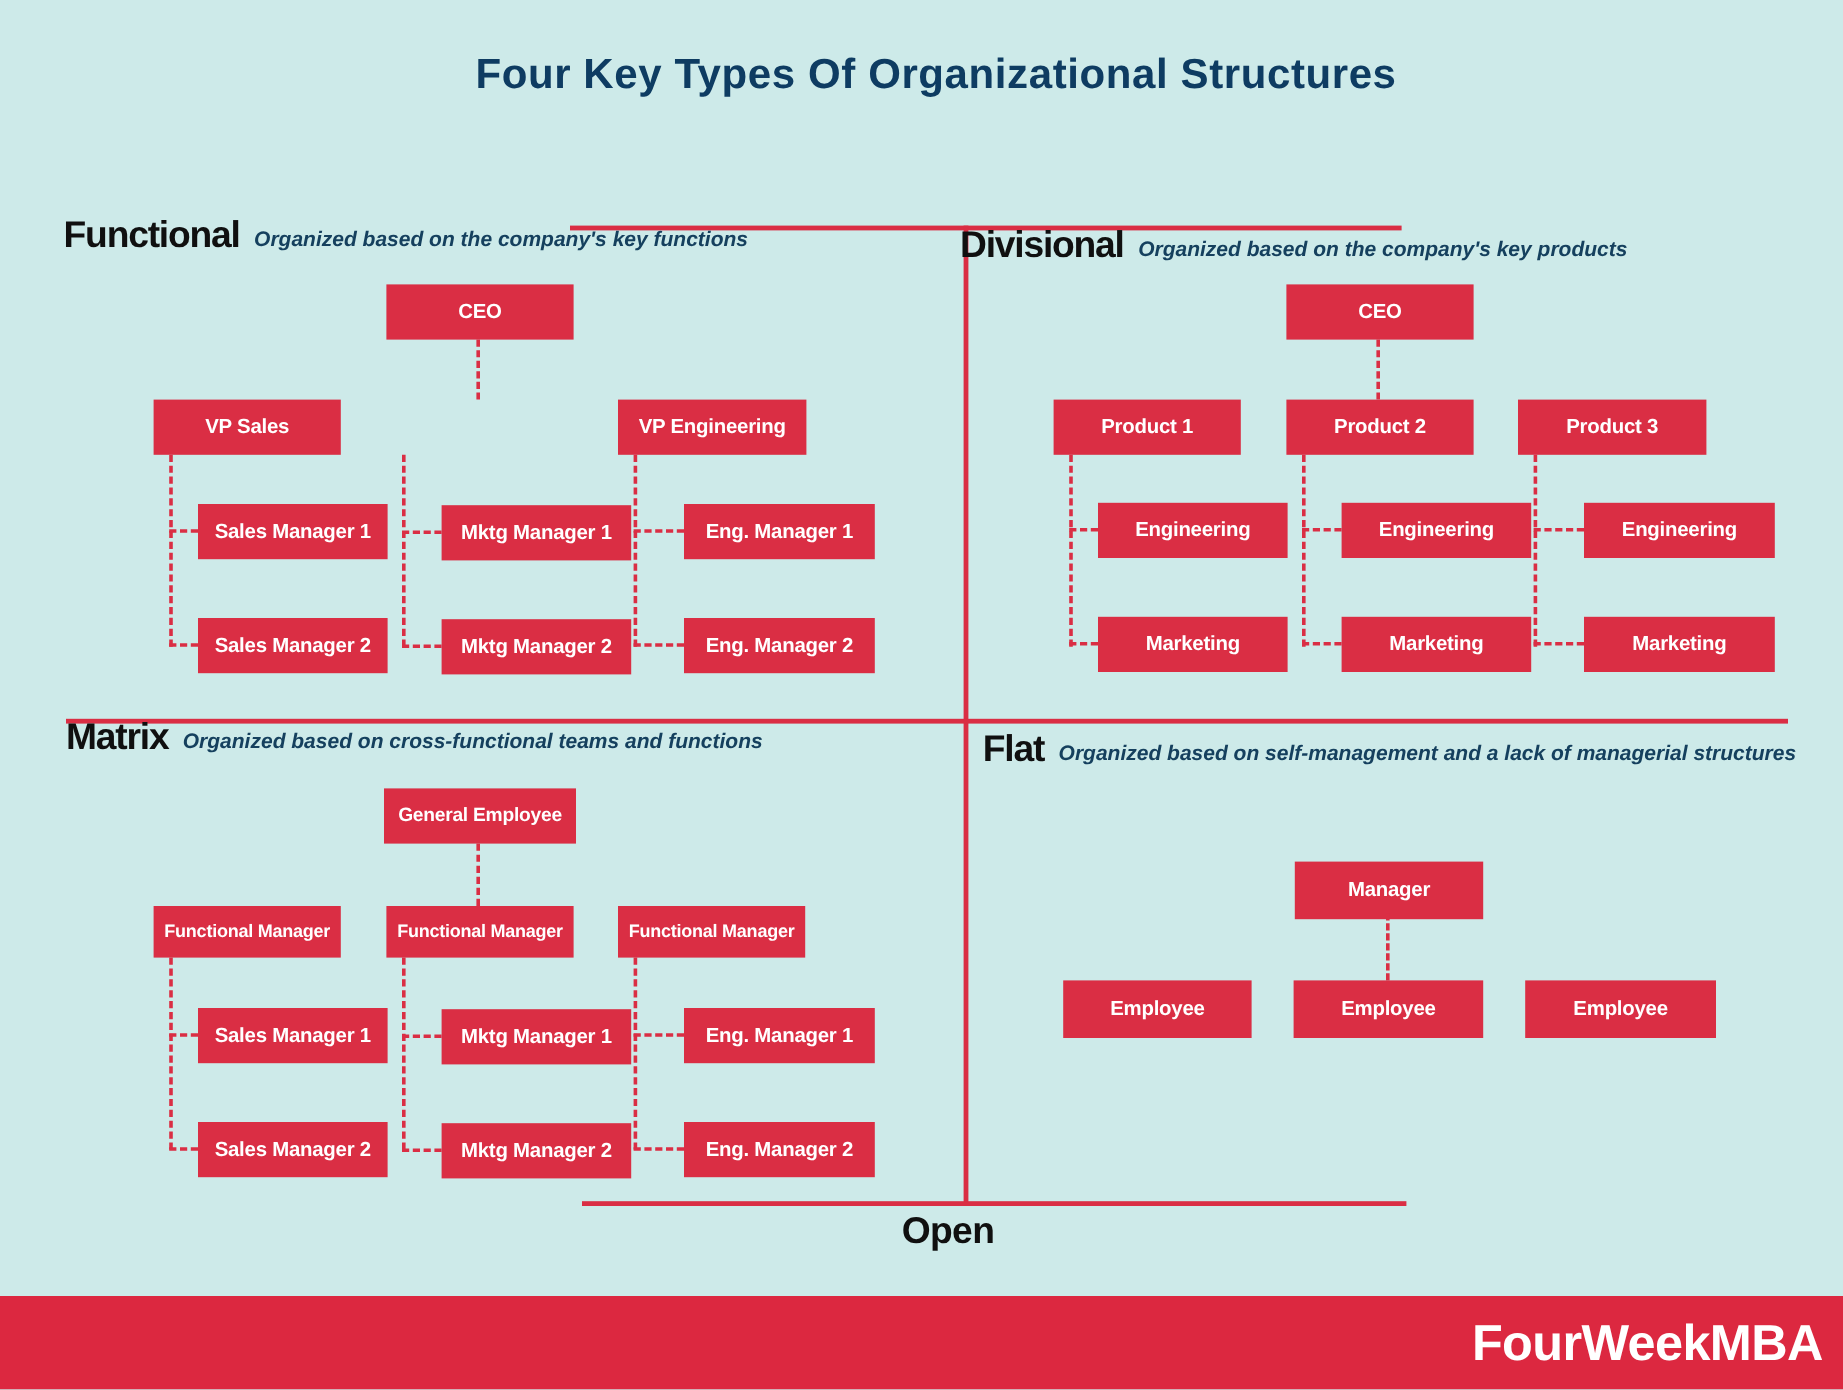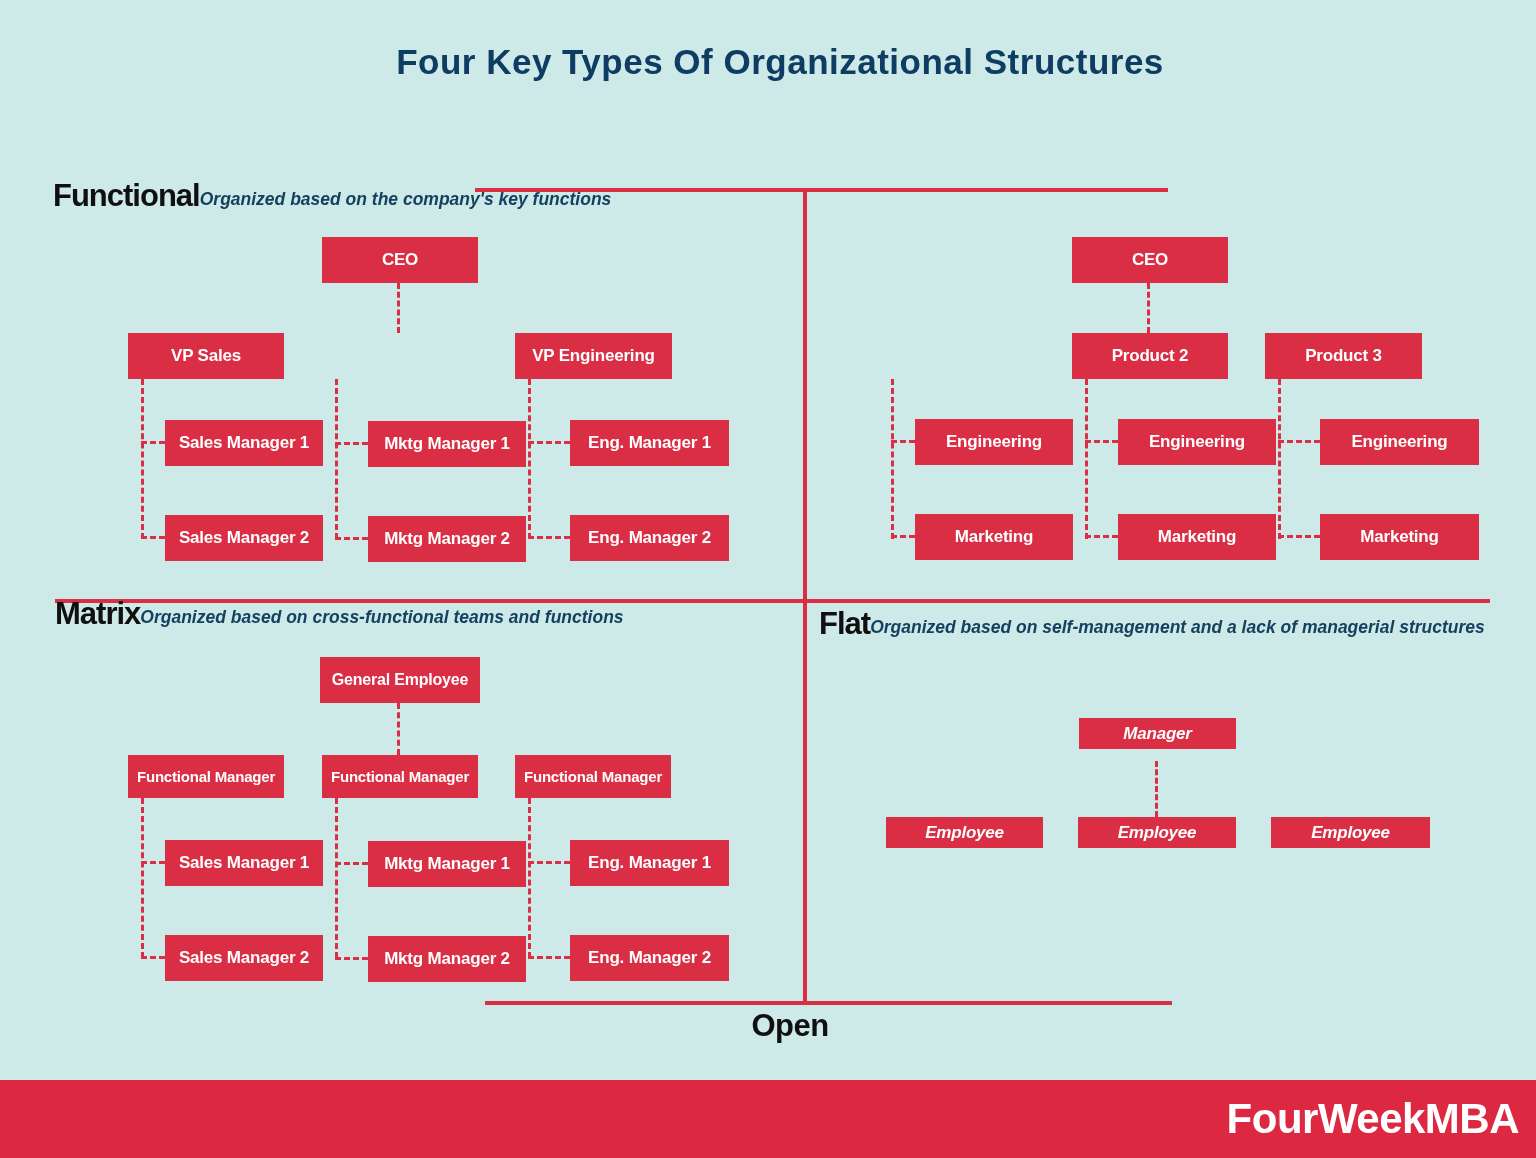--- a/index.html
+++ b/index.html
@@ -13,29 +13,29 @@
   body{background:var(--bg);font-family:"Liberation Sans",sans-serif;}
   .canvas{position:relative;width:1536px;height:1158px;background:var(--bg);overflow:hidden;}
 
   .title{position:absolute;left:0;top:30px;width:1536px;text-align:center;
          font-size:35px;font-weight:bold;color:var(--navy);letter-spacing:.5px;margin:12px;}
 
   .axis-label{position:absolute;width:200px;text-align:center;font-size:31px;font-weight:bold;
               color:var(--ink);letter-spacing:-.5px;}
   .line{position:absolute;background:var(--red);}
 
-  .qhead{position:absolute;display:flex;align-items:center;white-space:nowrap;}
+  .qhead{position:absolute;display:flex;align-items:center;gap:12px;white-space:nowrap;}
   .qname{font-size:31px;font-weight:bold;color:var(--ink);letter-spacing:-1px;margin:0;}
   .qdesc{font-size:17.5px;font-weight:bold;font-style:italic;color:#15405e;margin-top:6px;}
 
   .node{position:absolute;height:46px;background:var(--red);color:#fff;font-weight:bold;
         font-size:17px;display:flex;align-items:center;justify-content:center;
         text-align:center;letter-spacing:-.2px;}
   .node.small{font-size:15px;height:43px;}
-  .node.short{height:31px;font-style:italic;}
+  .node.short{height:48px;}
 
   .v{position:absolute;width:0;border-left:3px dashed var(--red);}
   .h{position:absolute;height:0;border-top:3px dashed var(--red);}
 
   .footer{position:absolute;left:0;top:1080px;width:1536px;height:78px;background:var(--footer-red);
           display:flex;align-items:center;justify-content:flex-end;}
   .brand{color:#fff;font-size:42px;font-weight:bold;margin-right:17px;letter-spacing:-.5px;}
 </style>
 </head>
 <body>
@@ -46,20 +46,24 @@
 
   <div class="line" style="left:475px;top:188px;width:693px;height:4px;"></div>
   <div class="line" style="left:803px;top:188px;width:4px;height:815px;"></div>
   <div class="line" style="left:55px;top:599px;width:1435px;height:4px;"></div>
   <div class="line" style="left:485px;top:1001px;width:687px;height:4px;"></div>
   <div class="axis-label" style="left:690px;top:1008px;">Open</div>
 
   <div class="qhead" style="left:53px;top:178px;">
     <h2 class="qname">Functional</h2>
     <span class="qdesc">Organized based on the company's key functions</span>
+  </div>
+  <div class="qhead" style="left:800px;top:186px;">
+    <h2 class="qname">Divisional</h2>
+    <span class="qdesc">Organized based on the company's key products</span>
   </div>
   <div class="qhead" style="left:55px;top:596px;">
     <h2 class="qname">Matrix</h2>
     <span class="qdesc">Organized based on cross-functional teams and functions</span>
   </div>
   <div class="qhead" style="left:803px;top:606px;padding-left:16px;">
     <h2 class="qname">Flat</h2>
     <span class="qdesc">Organized based on self-management and a lack of managerial structures</span>
   </div>
 
@@ -83,20 +87,21 @@
 
   <div class="v" style="left:528px;top:379px;height:160px;"></div>
   <div class="h" style="left:528px;top:441px;width:42px;"></div>
   <div class="h" style="left:528px;top:536px;width:42px;"></div>
   <div class="node" style="left:570px;top:420px;width:159px;">Eng. Manager 1</div>
   <div class="node" style="left:570px;top:515px;width:159px;">Eng. Manager 2</div>
 
   <div class="node" style="left:1072px;top:237px;width:156px;">CEO</div>
   <div class="v" style="left:1147px;top:283px;height:50px;"></div>
 
+  <div class="node" style="left:878px;top:333px;width:156px;">Product 1</div>
   <div class="node" style="left:1072px;top:333px;width:156px;">Product 2</div>
   <div class="node" style="left:1265px;top:333px;width:157px;">Product 3</div>
 
   <div class="v" style="left:891px;top:379px;height:160px;"></div>
   <div class="h" style="left:891px;top:440px;width:24px;"></div>
   <div class="h" style="left:891px;top:535px;width:24px;"></div>
   <div class="node" style="left:915px;top:419px;width:158px;">Engineering</div>
   <div class="node" style="left:915px;top:514px;width:158px;">Marketing</div>
 
   <div class="v" style="left:1085px;top:379px;height:160px;"></div>

